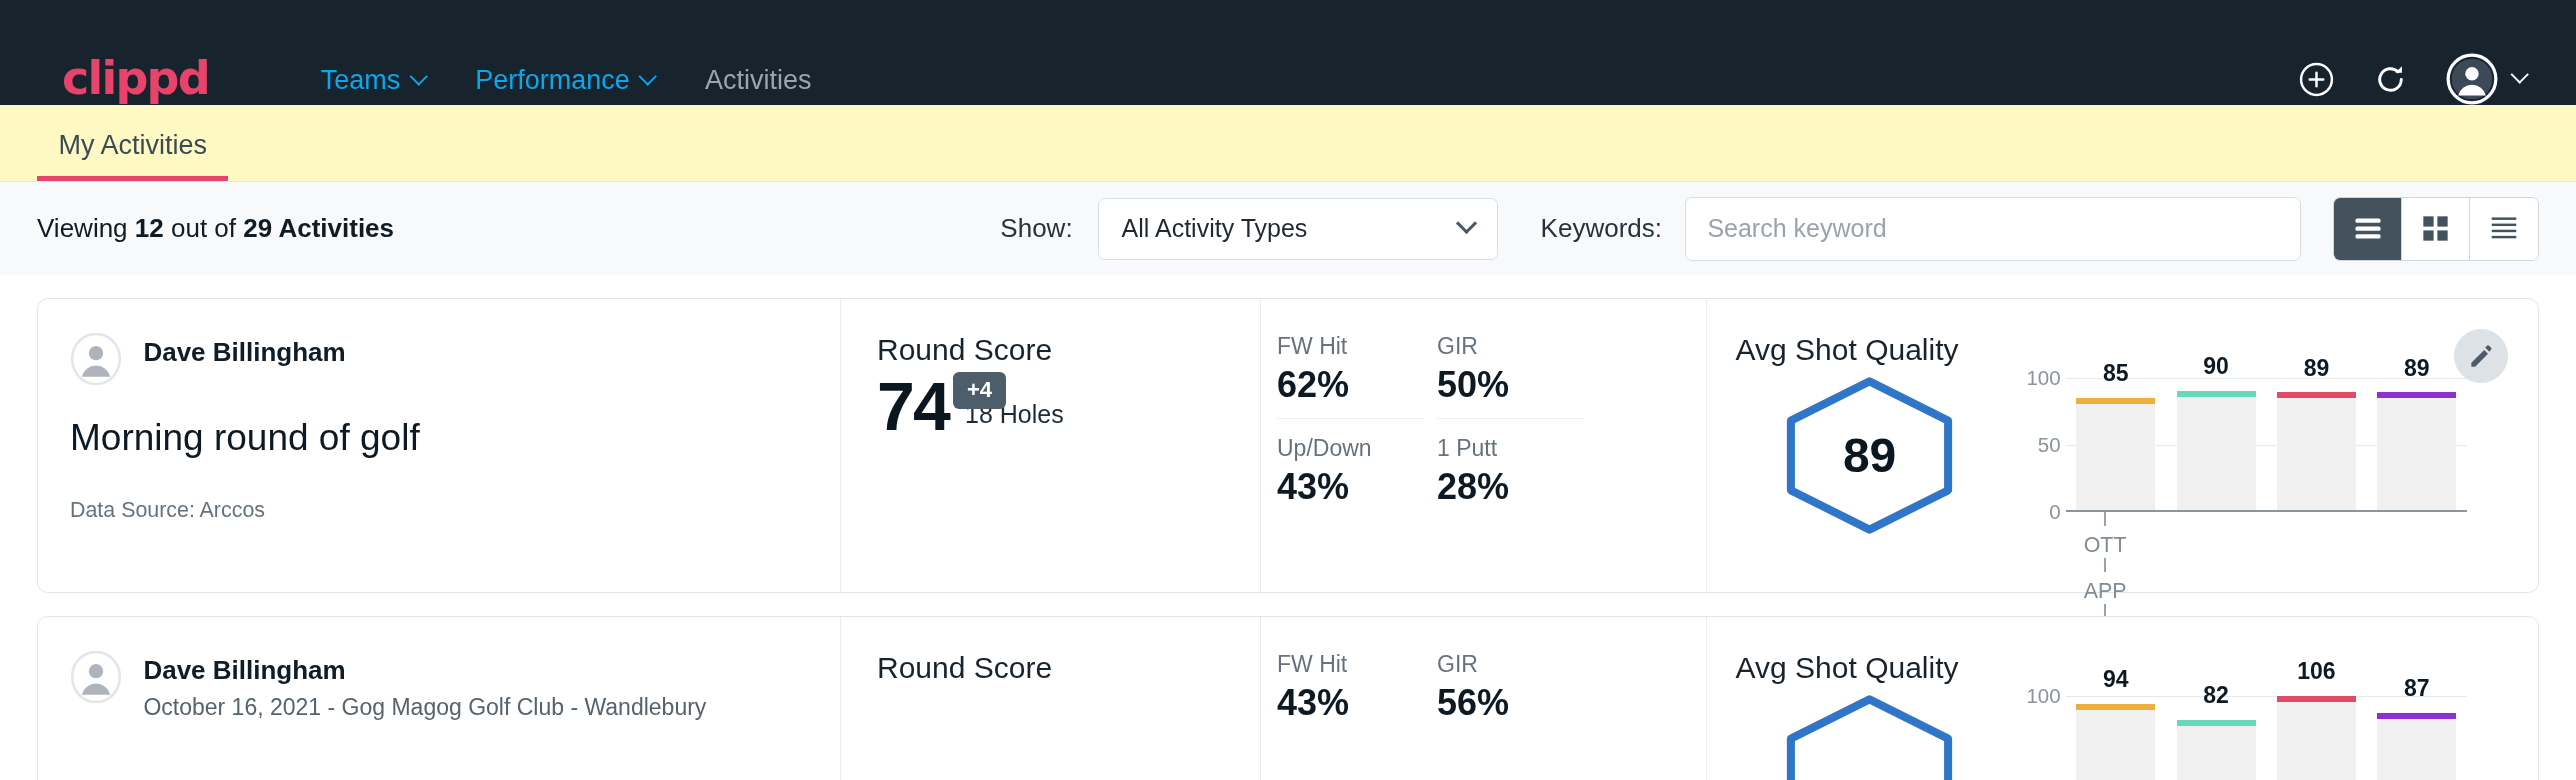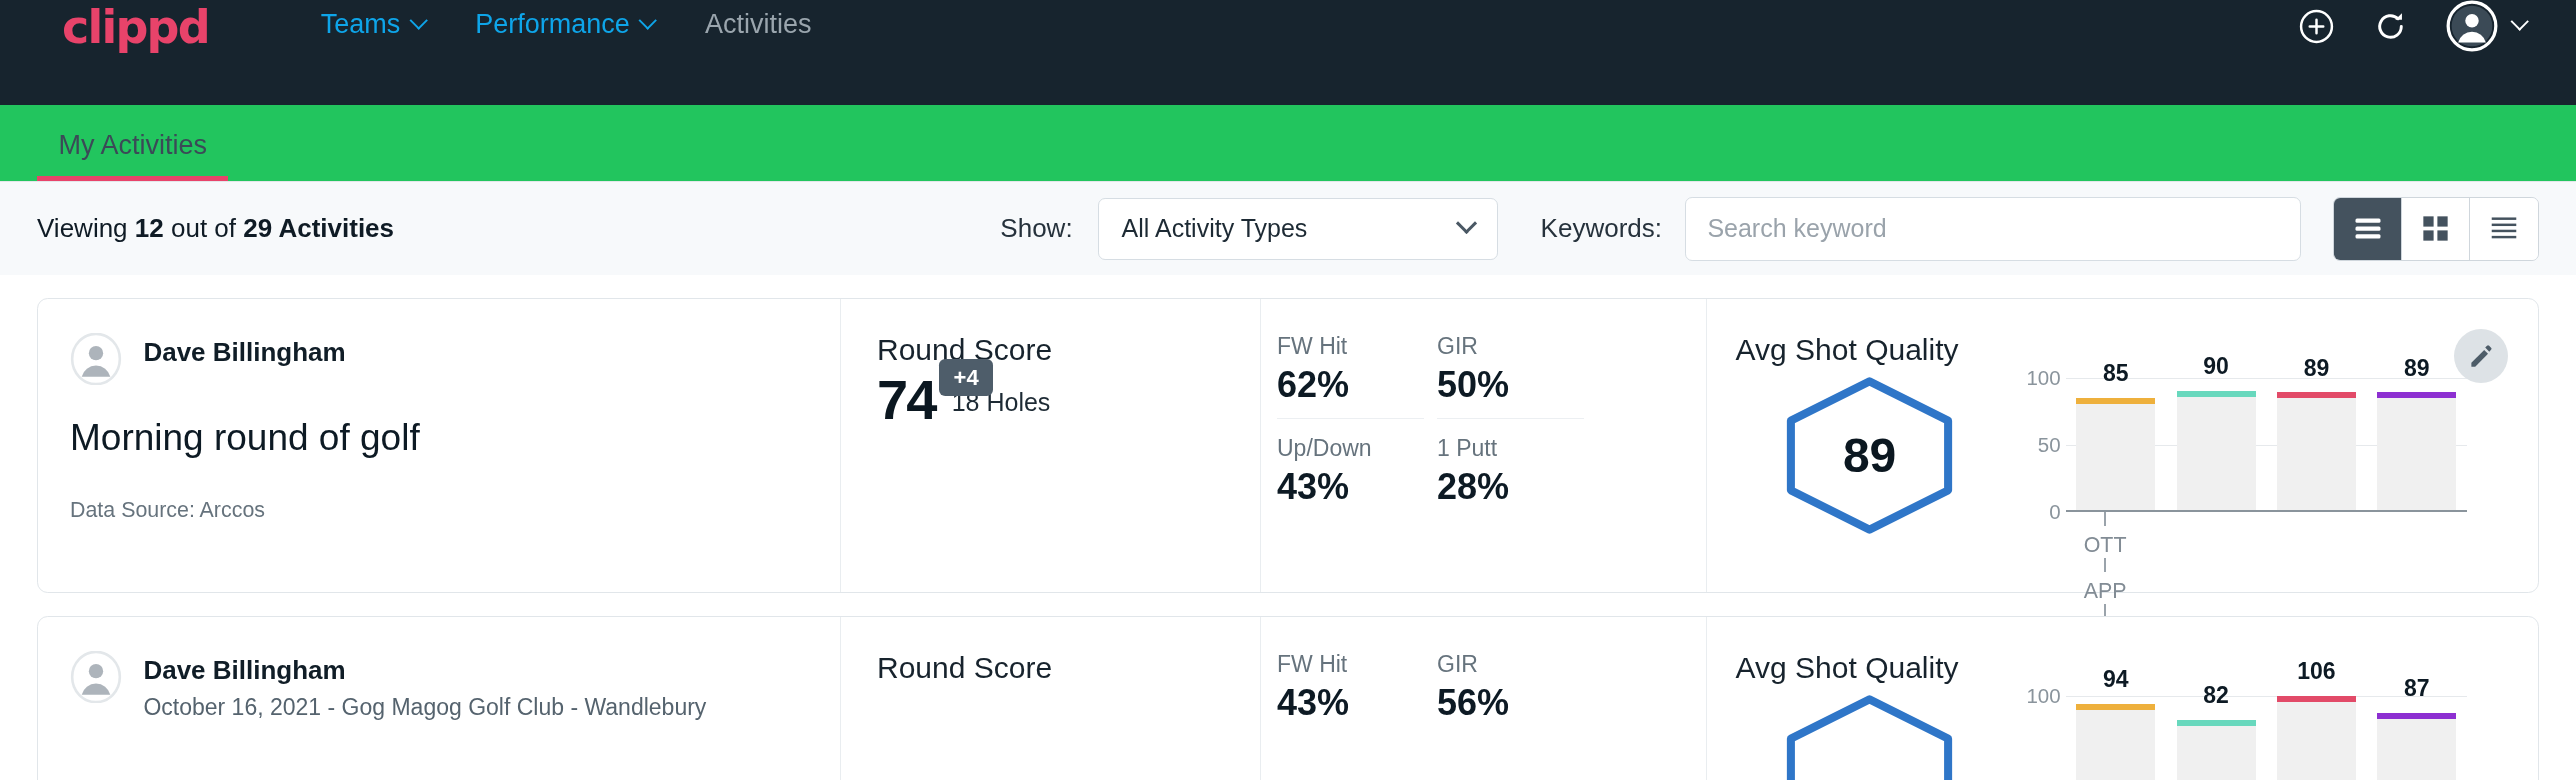--- a/index.html
+++ b/index.html
@@ -8,21 +8,21 @@
     background: #ffffff;
     font-family: "Liberation Sans", sans-serif;
     overflow: hidden;
   }
 
   
   .topbar {
     height: 105px;
     background: #17242e;
     display: flex;
-    align-items: flex-start;
+    align-items: flex-end;
     padding: 0 50px 0 62px;
   }
   .brand {
     font-size: 46px;
     font-weight: 700;
     color: #e8436a;
     letter-spacing: -1.8px;
     margin-right: 87px;
     font-family: "DejaVu Sans", sans-serif;
   }
@@ -43,21 +43,21 @@
     border-bottom: 2.7px solid currentColor;
     transform: rotate(45deg) translate(-2.7px,-2.7px);
   }
   .topright { margin-left: auto; display: flex; align-items: center; gap: 37px; }
   .icon-btn { cursor: pointer; display: flex; align-items: center; }
   .avatar-wrap { display: flex; align-items: center; gap: 14.3px; cursor: pointer; }
 
   
   .tabrow {
     height: 77px;
-    background: #22c55e;
+    background: #fef9c3;
     display: flex;
     align-items: flex-end;
     padding-left: 37px;
     border-bottom: 0.9px solid #e4e7ea;
   }
   .tab {
     font-size: 27px;
     color: #44525e;
     padding: 0 21.4px 19.6px 21.4px;
     cursor: pointer;
@@ -163,21 +163,21 @@
   .data-source { font-size: 21.4px; color: #66737d; margin-top: 39px; }
 
   .card-mid {
     width: 420px;
     padding: 34px 0 0 36px;
     border-right: 0.9px solid #e9edf0;
   }
   .blk-label { font-size: 30px; color: #17232d; }
   .score-row { display: flex; align-items: flex-end; margin-top: 3.6px; }
   .score-num {
-    font-size: 56px;
+    font-size: 68px;
     font-weight: 700;
     color: #0b1720;
     line-height: 1.05;
     letter-spacing: -1.8px;
   }
   .score-badge-wrap { position: relative; }
   .score-badge {
     position: absolute;
     top: -70px; left: 3.6px;
     background: #4e5d6a;

